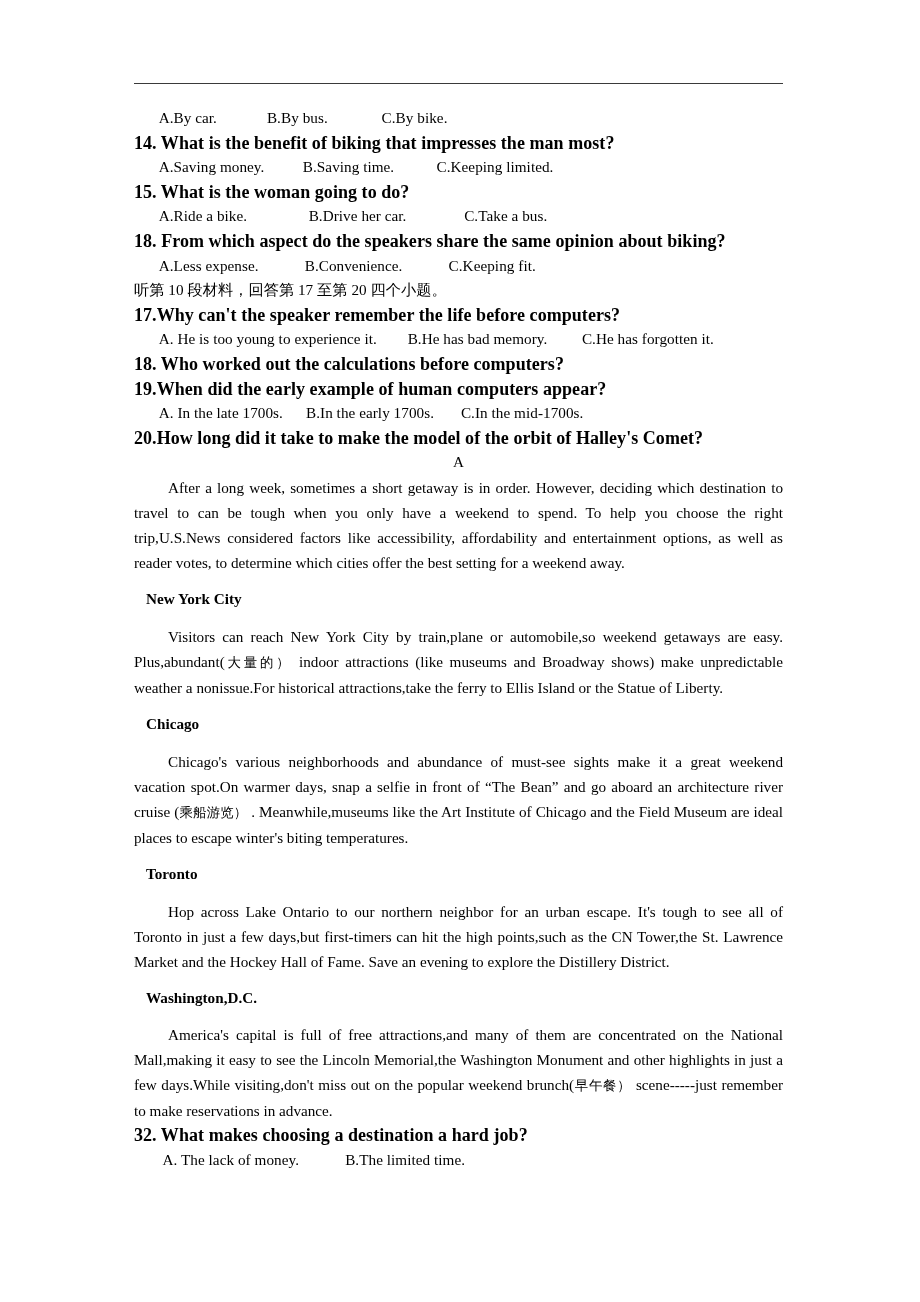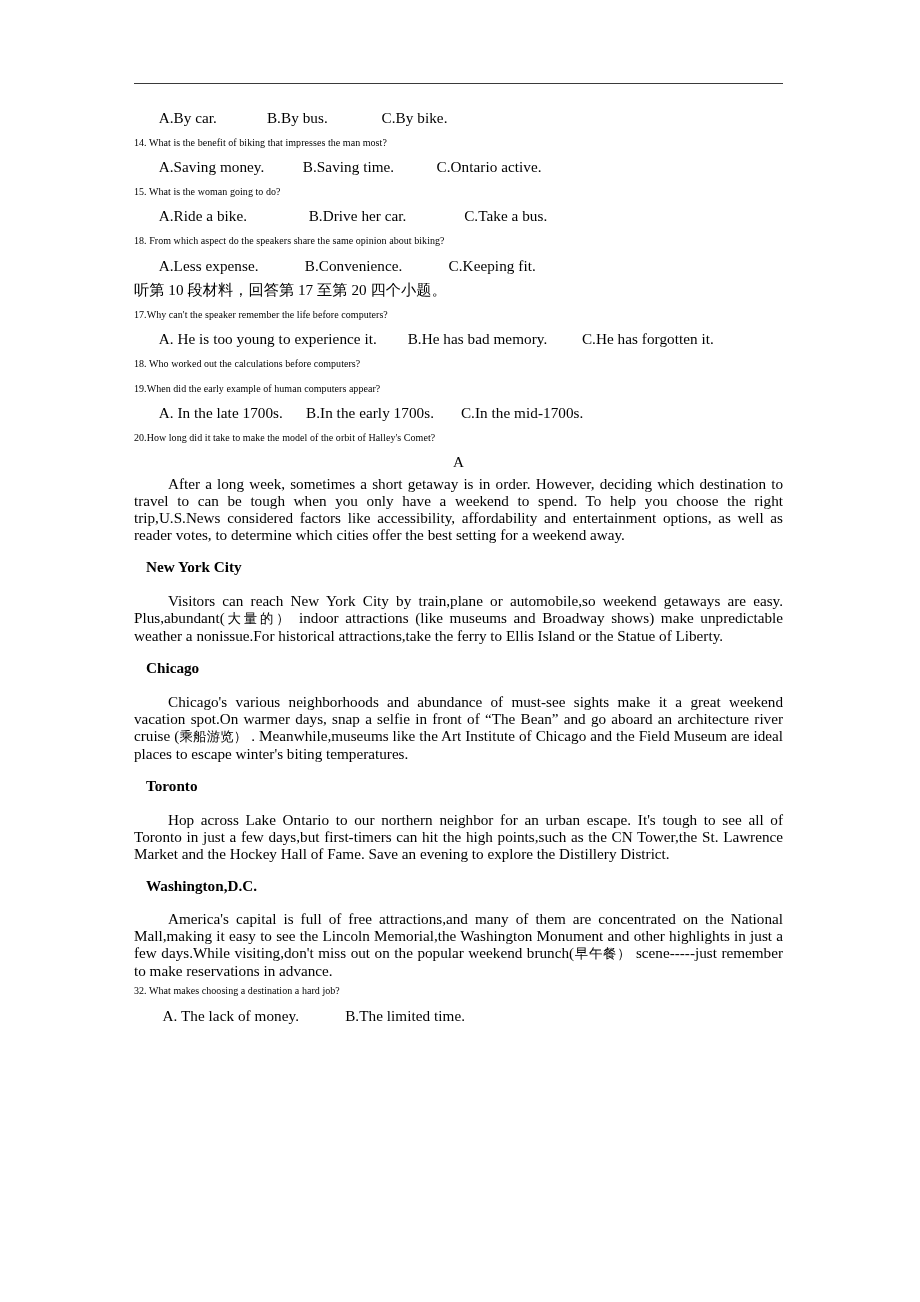--- a/index.html
+++ b/index.html
@@ -32,24 +32,25 @@
   }
   .content {
     position: absolute;
     left: 0;
     top: 106px;
     width: 649px;
   }
 
   
   .qline {
-    font-size: 10px;
+    font-size: 18px;
     line-height: 24.6px;
     white-space: pre;
     letter-spacing: 0.05px;
+    font-weight: bold;
   }
   .optline {
     font-size: 15.2px;
     line-height: 24.6px;
     white-space: pre;
     padding-left: 14px;
     letter-spacing: 0.05px;
   }
   .cnline {
     font-size: 15.2px;
@@ -60,21 +61,21 @@
 
   
   .sec-letter {
     font-size: 15.2px;
     line-height: 24.8px;
     text-align: center;
     width: 649px;
   }
   .para {
     font-size: 15.2px;
-    line-height: 17px;
+    line-height: 25.0px;
     text-align: justify;
     text-align-last: left;
     text-justify: inter-word;
     text-indent: 34px;
     margin: 0;
     hyphens: none;
   }
   .city {
     font-size: 15.2px;
     line-height: 24.8px;
@@ -91,21 +92,21 @@
 
 <div class="page">
 
   <div class="header-rule"></div>
 
   <div class="content">
 
     <div>
       <div class="optline">   A.By car.             B.By bus.              C.By bike.</div>
       <div class="qline">14. What is the benefit of biking that impresses the man most?</div>
-      <div class="optline">   A.Saving money.          B.Saving time.           C.Ontario active.</div>
+      <div class="optline">   A.Saving money.          B.Saving time.           C.Keeping limited.</div>
       <div class="qline">15. What is the woman going to do?</div>
       <div class="optline">   A.Ride a bike.                B.Drive her car.               C.Take a bus.</div>
       <div class="qline">18. From which aspect do the speakers share the same opinion about biking?</div>
       <div class="optline">   A.Less expense.            B.Convenience.            C.Keeping fit.</div>
       <div class="cnline">听第 10 段材料，回答第 17 至第 20 四个小题。</div>
       <div class="qline">17.Why can't the speaker remember the life before computers?</div>
       <div class="optline">   A. He is too young to experience it.        B.He has bad memory.         C.He has forgotten it.</div>
       <div class="qline">18. Who worked out the calculations before computers?</div>
       <div class="qline">19.When did the early example of human computers appear?</div>
       <div class="optline">   A. In the late 1700s.      B.In the early 1700s.       C.In the mid-1700s.</div>

